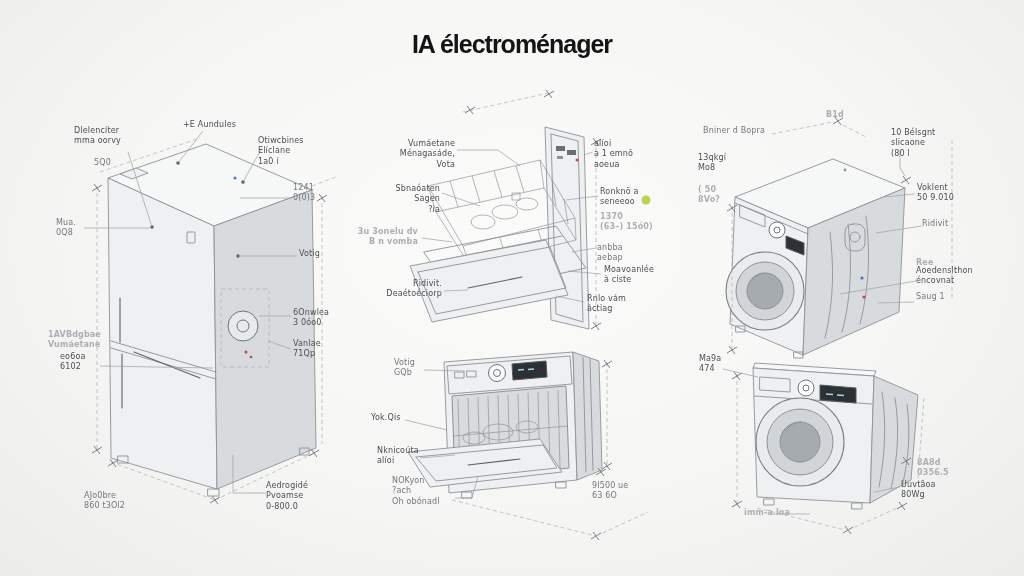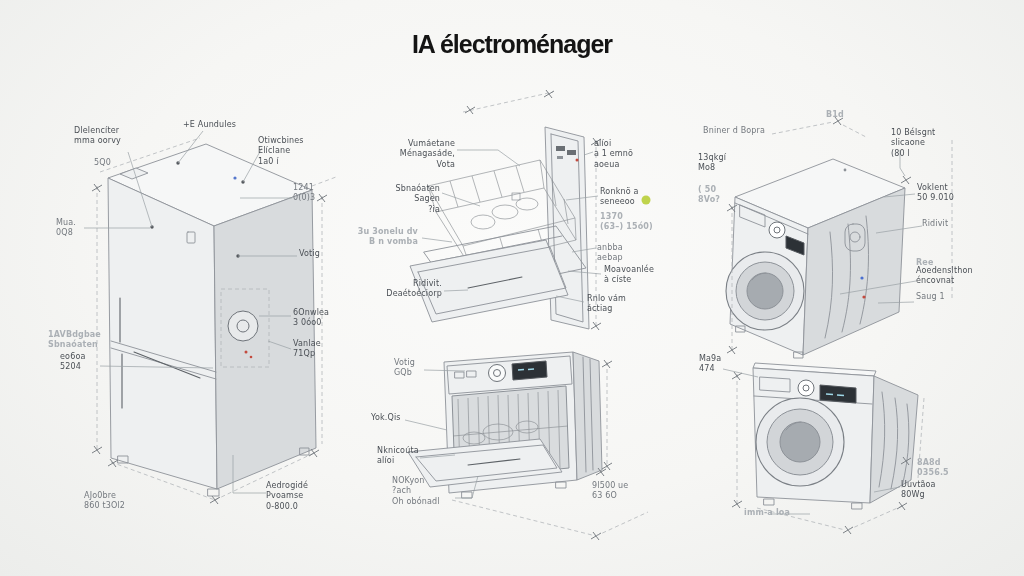--- a/index.html
+++ b/index.html
@@ -304,23 +304,23 @@
   <div class="lbl mid" style="left:94px;top:158px">5Q0</div>
   <div class="lbl" style="left:258px;top:136px">Otiwcbines
 Elíclane
 1a0 í</div>
   <div class="lbl mid" style="left:293px;top:183px">1241
 0(0)3</div>
   <div class="lbl" style="left:299px;top:249px">Votig</div>
   <div class="lbl mid" style="left:56px;top:218px">Mua.
 0Q8</div>
   <div class="lbl light" style="left:48px;top:330px">1AVBdgbae
-Sbnaóaten</div>
+Vumáetane</div>
   <div class="lbl" style="left:60px;top:352px">eo6oa
-5204</div>
+6102</div>
   <div class="lbl" style="left:293px;top:308px">6Onwlea
 3 0óo0</div>
   <div class="lbl" style="left:293px;top:339px">Vanlae
 71Qp</div>
   <div class="lbl mid" style="left:84px;top:491px">AJo0bre
 860 t3Ol2</div>
   <div class="lbl" style="left:266px;top:481px">Aedrogidé
 Pvoamse
 0-800.0</div>
 

